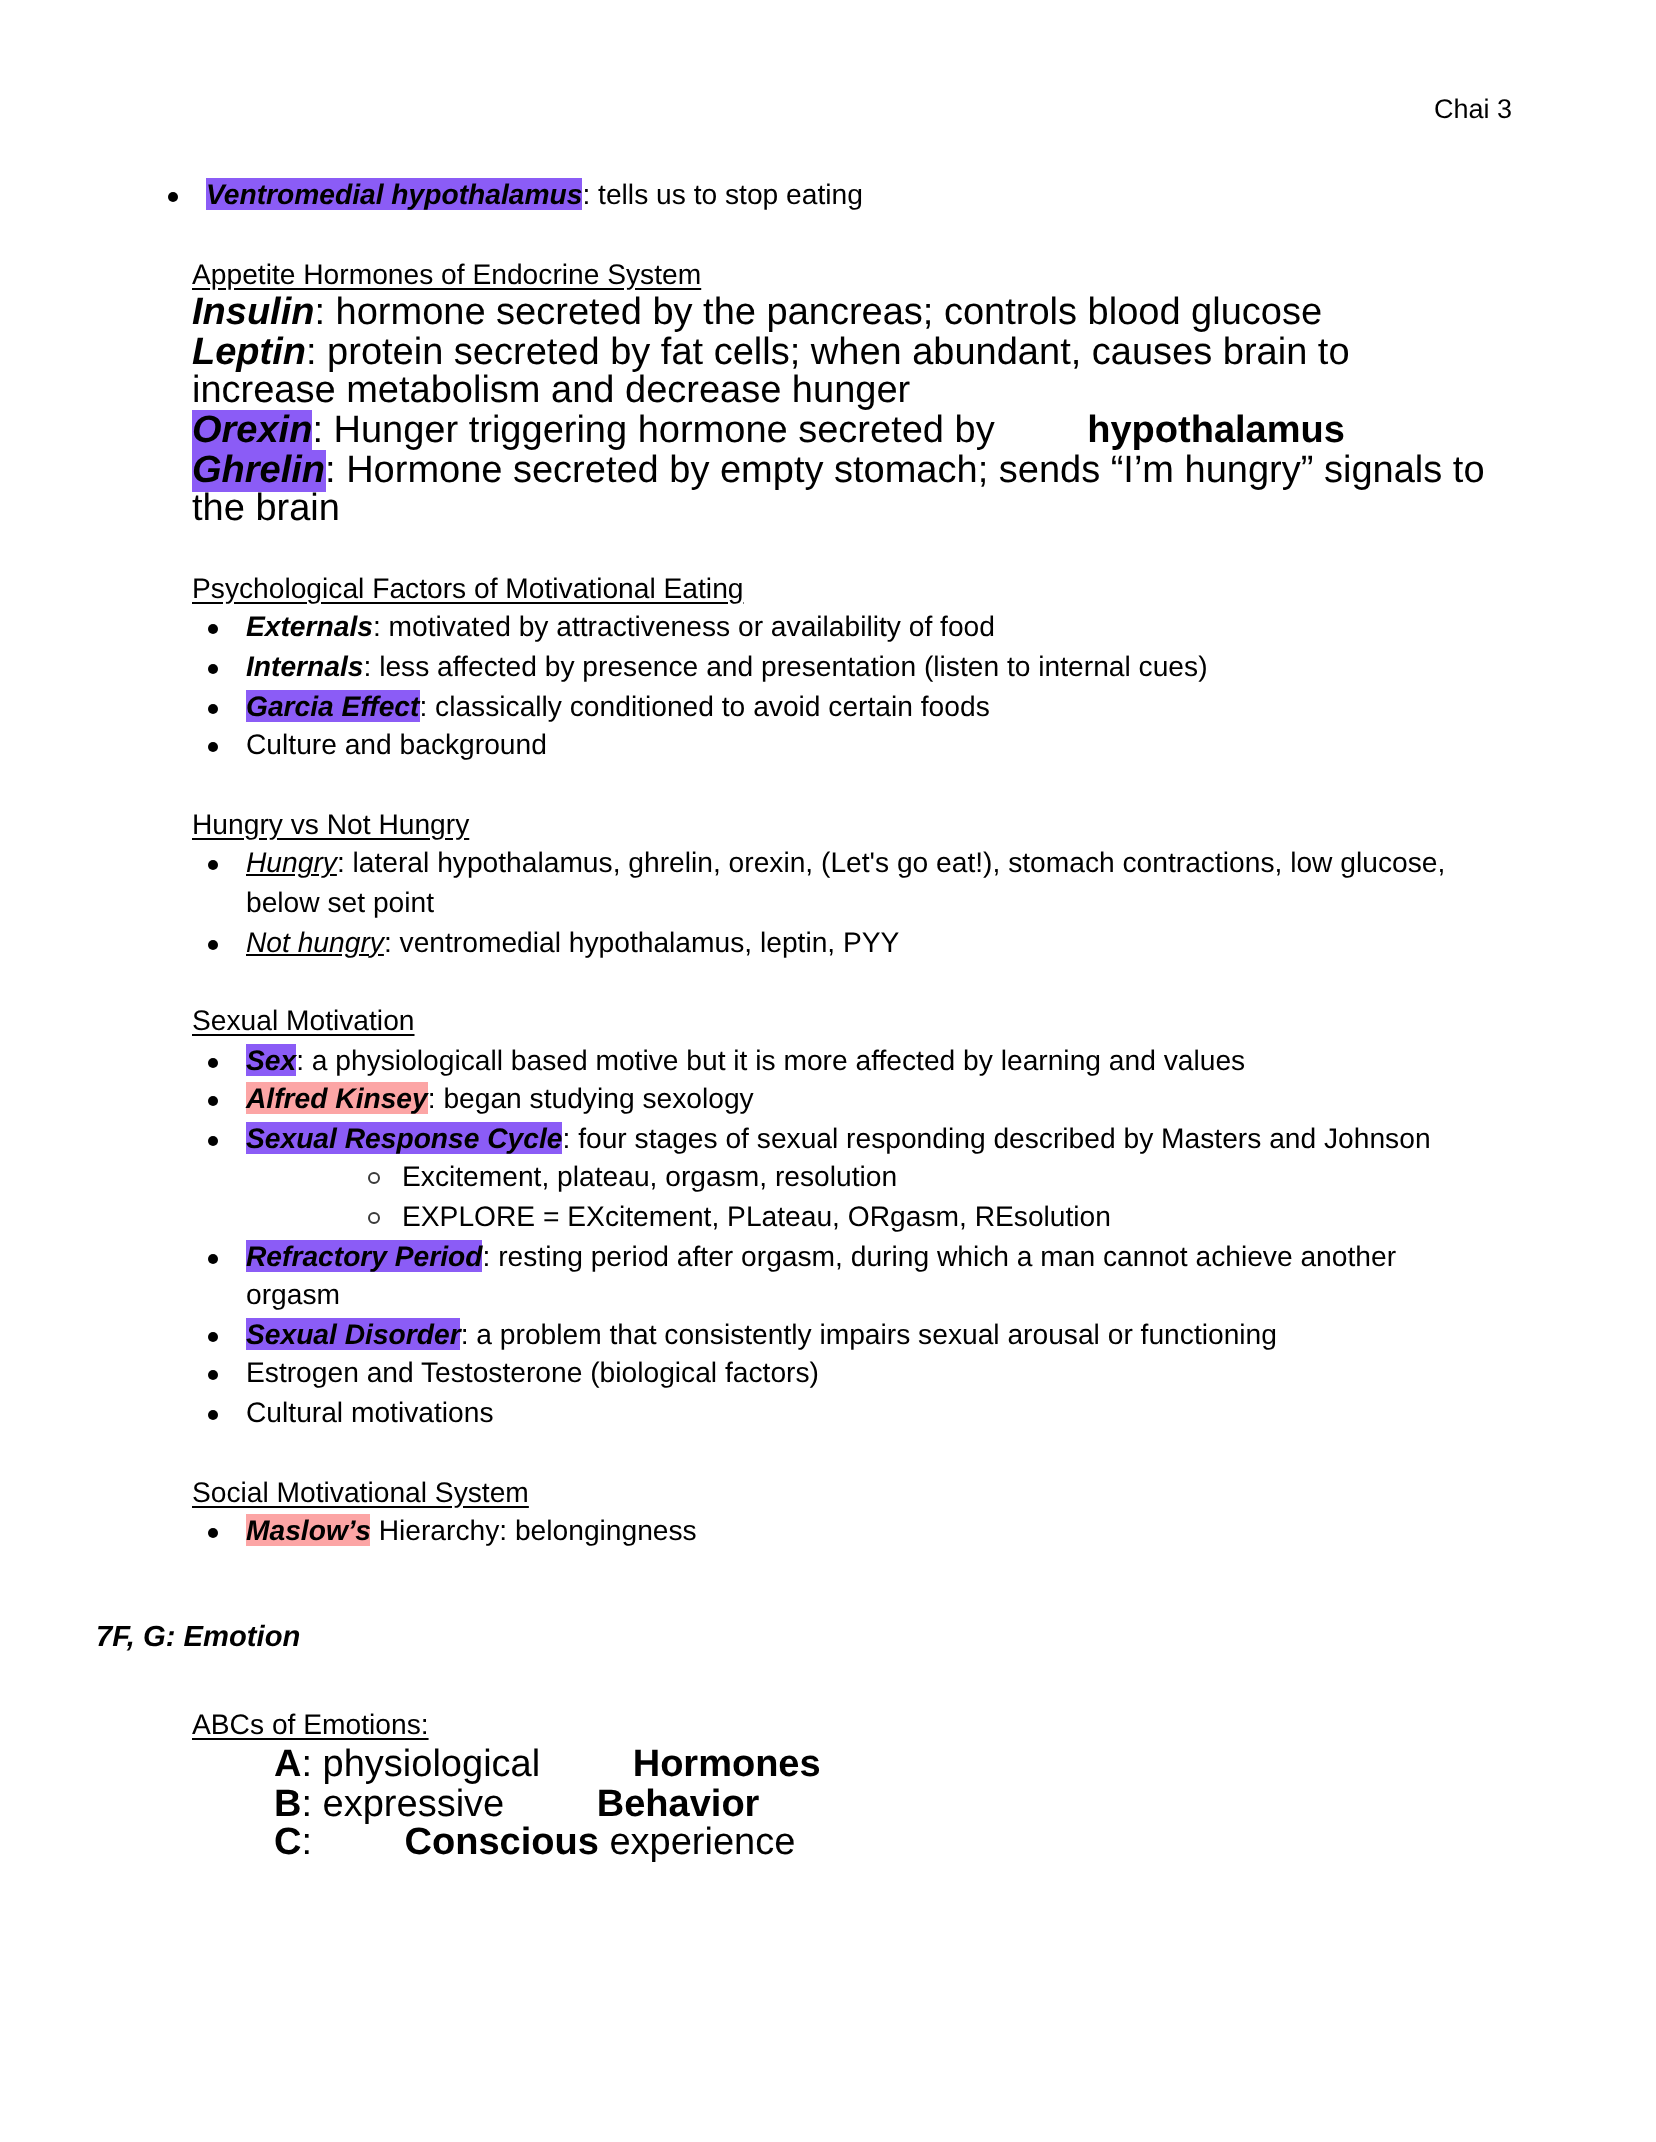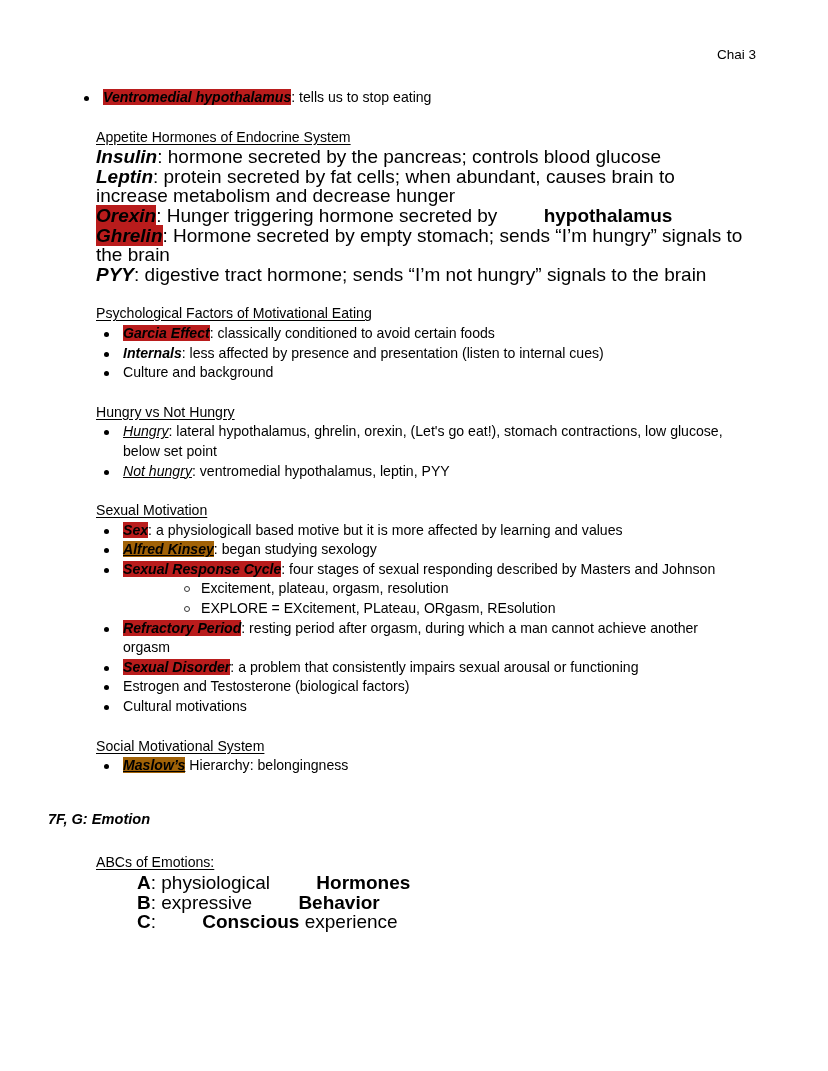--- a/index.html
+++ b/index.html
@@ -94,22 +94,22 @@
     width: 4px;
     height: 4px;
     top: 7px;
   }
   ul.bl.lvl2 > li { padding-left: 25px; }
 
   
   .bi { font-weight: bold; font-style: italic; }
   .b  { font-weight: bold; padding-left: 41px; }
   .iu { font-style: italic; text-decoration: underline; text-underline-offset: 1px; margin-top: 32px; }
-  .hl-green { background-color: #b91c1c; }
-  .hl-blue  { background-color: #a16207; text-decoration: underline; }
+  .hl-green { background-color: #8b5cf6; }
+  .hl-blue  { background-color: #fca5a5; }
 </style>
 </head>
 <body>
 
 <div class="page">
 
   <div class="page-header">Chai 3</div>
 
   <div class="body-col">
 
@@ -128,35 +128,35 @@
       </div>
       <div class="line">
         <span class="bi">Leptin</span><span>: protein secreted by fat cells; when abundant, causes brain to increase metabolism and decrease hunger</span>
       </div>
       <div class="line">
         <span class="bi hl-green">Orexin</span><span>: Hunger triggering hormone secreted by </span><span class="b">hypothalamus</span>
       </div>
       <div class="line">
         <span class="bi hl-green">Ghrelin</span><span>: Hormone secreted by empty stomach; sends “I’m hungry” signals to the brain</span>
       </div>
-      <div class="line">
-        <span class="bi">PYY</span><span>: digestive tract hormone; sends “I’m not hungry” signals to the brain</span>
-      </div>
     </div>
 
     <div class="spacer-md"></div>
 
     <div class="indent">
       <div class="section-head">Psychological Factors of Motivational Eating</div>
       <ul class="bl">
         <li>
+          <span class="bi">Externals</span><span>: motivated by attractiveness or availability of food</span>
+        </li>
+        <li>
+          <span class="bi">Internals</span><span>: less affected by presence and presentation (listen to internal cues)</span>
+        </li>
+        <li>
           <span class="bi hl-green">Garcia Effect</span><span>: classically conditioned to avoid certain foods</span>
-        </li>
-        <li>
-          <span class="bi">Internals</span><span>: less affected by presence and presentation (listen to internal cues)</span>
         </li>
         <li>
           <span>Culture and background</span>
         </li>
       </ul>
     </div>
 
     <div class="spacer-md"></div>
 
     <div class="indent">

